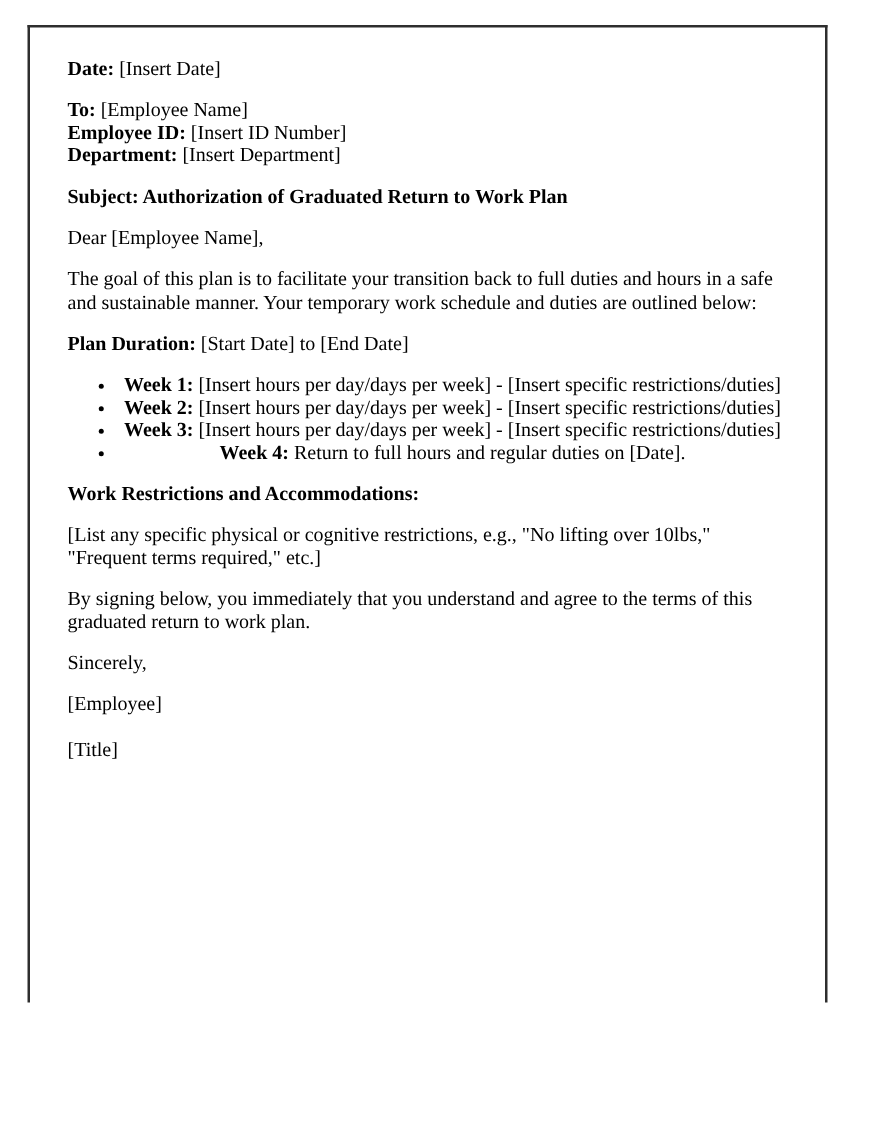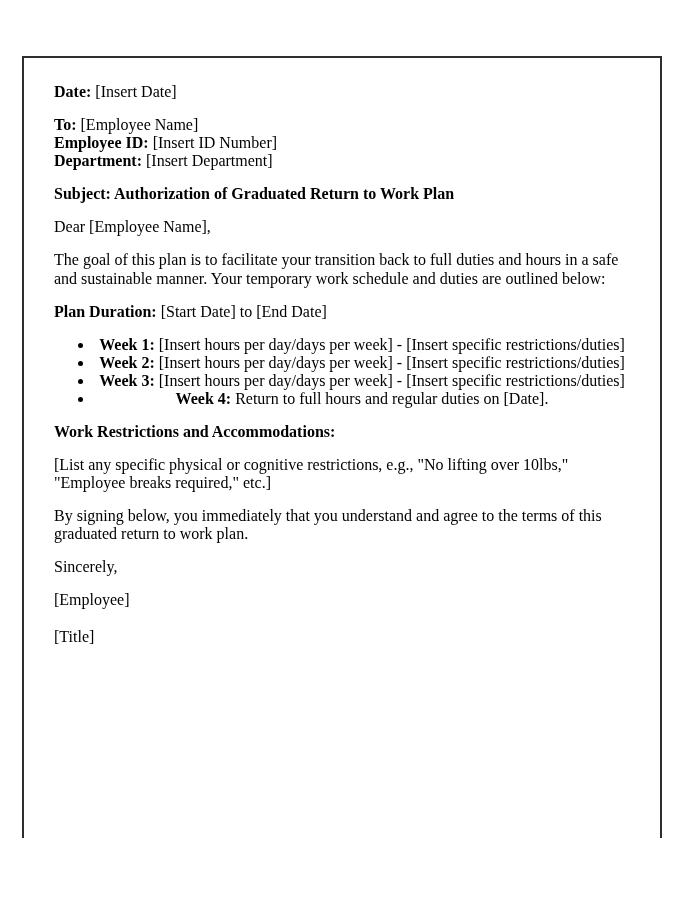--- a/index.html
+++ b/index.html
@@ -20,21 +20,20 @@
   .letter{
     position:absolute;
     left:22px;top:20px;
     width:640px;height:782px;
     box-sizing:border-box;
     border:2px solid var(--border_color);
     border-bottom:none;
     padding:10px 30px 0 30px;
     overflow:hidden;
     background:var(--page_bg);
-    margin-top:36px;
   }
   .letter p{margin:15px 0;}
   .letter ul{margin:15px 0;padding-left:40px;}
   .letter li{margin:0;text-align:center;}
   strong{font-weight:bold;}
 </style>
 </head>
 <body>
 
 <div class="letter">
@@ -57,21 +56,21 @@
 
   <ul>
     <li><strong>Week 1:</strong> <span>[Insert hours per day/days per week] - [Insert specific restrictions/duties]</span></li>
     <li><strong>Week 2:</strong> <span>[Insert hours per day/days per week] - [Insert specific restrictions/duties]</span></li>
     <li><strong>Week 3:</strong> <span>[Insert hours per day/days per week] - [Insert specific restrictions/duties]</span></li>
     <li><strong>Week 4:</strong> <span>Return to full hours and regular duties on [Date].</span></li>
   </ul>
 
   <p><strong>Work Restrictions and Accommodations:</strong></p>
 
-  <p>[List any specific physical or cognitive restrictions, e.g., "No lifting over 10lbs," "Employee breaks required," etc.]</p>
+  <p>[List any specific physical or cognitive restrictions, e.g., "No lifting over 10lbs," "Frequent terms required," etc.]</p>
 
 
   <p>By signing below, you immediately that you understand and agree to the terms of this graduated return to work plan.</p>
 
   <p>Sincerely,</p>
 
   <p><span>[Employee]</span><br>
   <br>
   <span>[Title]</span></p>
 

